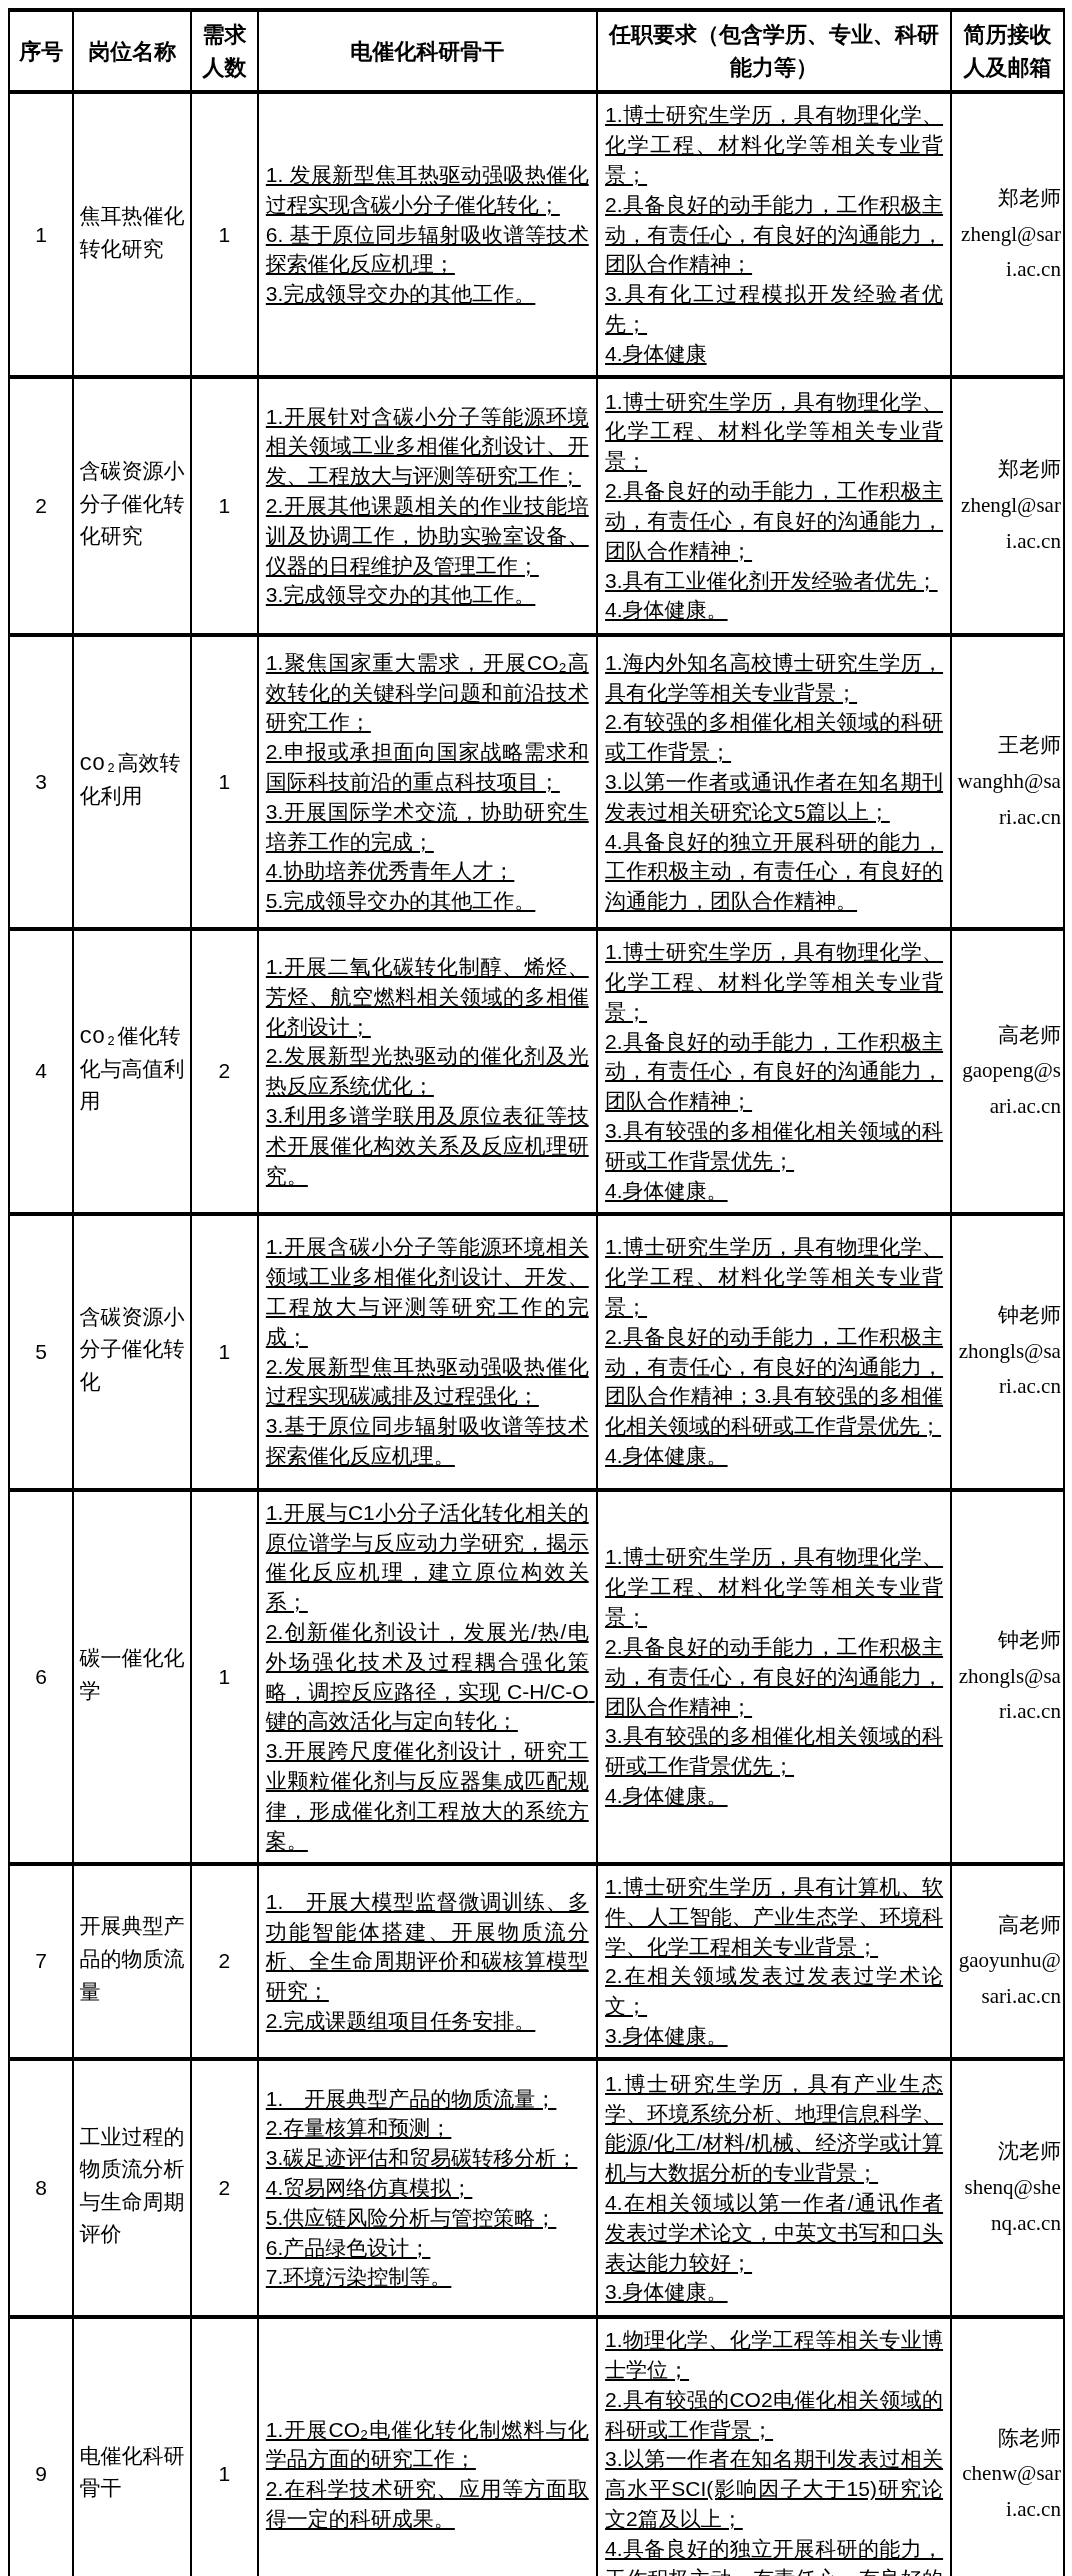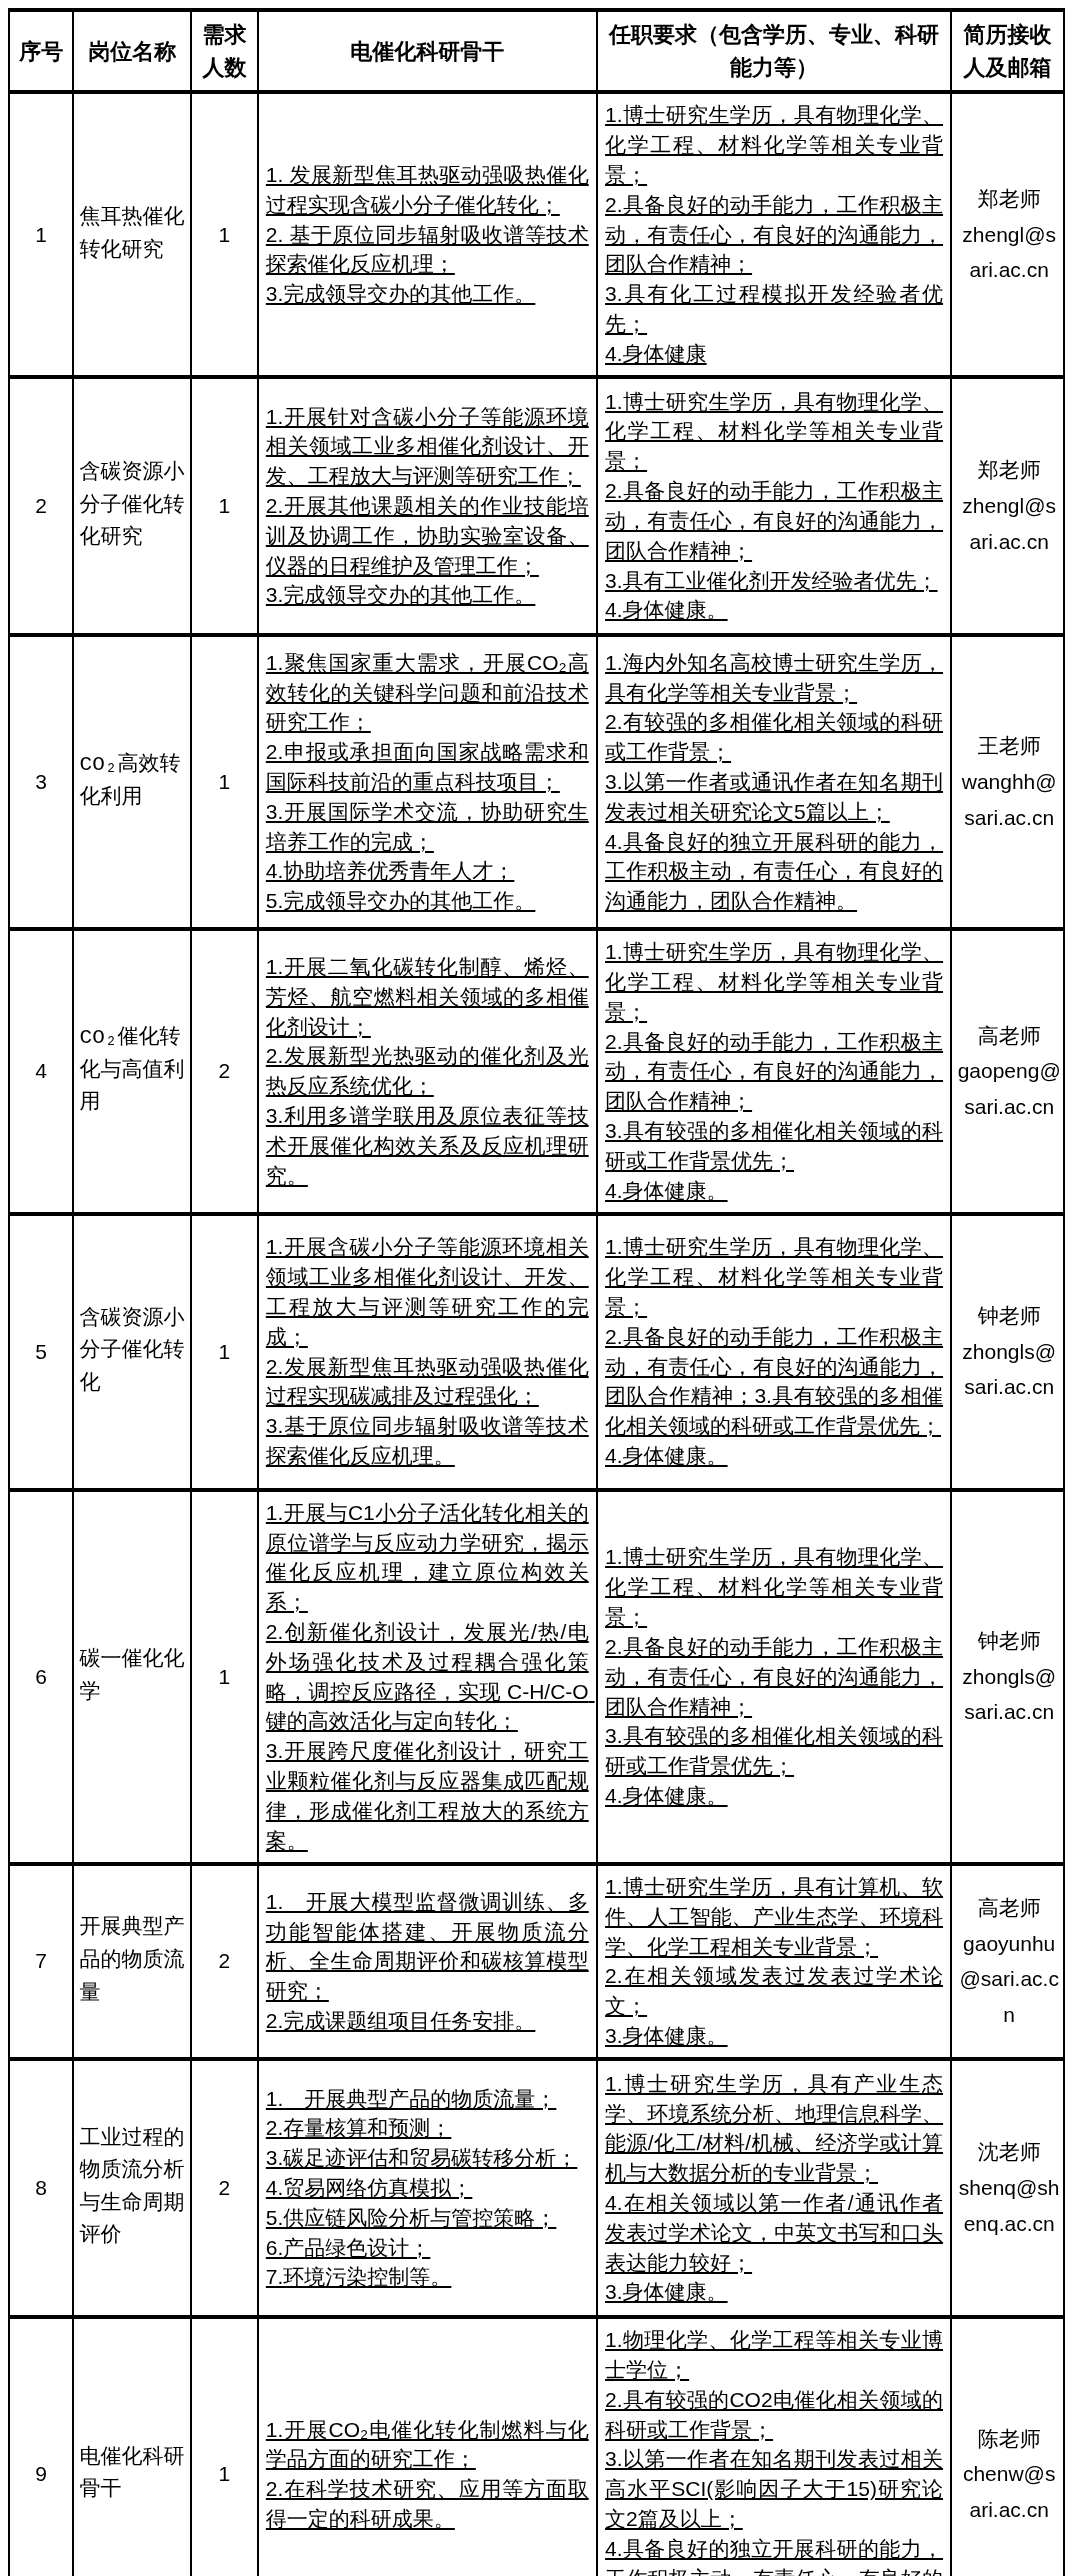--- a/index.html
+++ b/index.html
@@ -56,24 +56,25 @@
     font-family: Liberation Mono, monospace;
   }
   td.cell-text {
     text-align: justify;
     white-space: pre-wrap;
     padding: 6.2px 7.2px;
     line-height: 1.42;
     text-decoration: underline;
   }
   td.cell-contact {
-    text-align: center;
+    text-align: right;
     padding: 4.1px 2.1px 4.1px 5.2px;
     line-height: 1.7;
     word-break: break-all;
+    font-family: Liberation Serif, serif;
   }
   
   tbody tr:nth-child(1)  { height: 258px; }
   tbody tr:nth-child(2)  { height: 258px; }
   tbody tr:nth-child(3)  { height: 294px; }
   tbody tr:nth-child(4)  { height: 258px; }
   tbody tr:nth-child(5)  { height: 276px; }
   tbody tr:nth-child(6)  { height: 283px; }
   tbody tr:nth-child(7)  { height: 193px; }
   tbody tr:nth-child(8)  { height: 258px; }
@@ -103,21 +104,21 @@
         <th>任职要求（包含学历、专业、科研能力等）</th>
         <th>简历接收人及邮箱</th>
       </tr>
     </thead>
     <tbody>
         <tr>
     <td class="cell-num">1</td>
     <td class="cell-title">焦耳热催化转化研究</td>
     <td class="cell-num">1</td>
     <td class="cell-text">1. 发展新型焦耳热驱动强吸热催化过程实现含碳小分子催化转化；
-2. 基于原位同步辐射吸收谱等技术探索催化反应机理；
+6. 基于原位同步辐射吸收谱等技术探索催化反应机理；
 3.完成领导交办的其他工作。</td>
     <td class="cell-text">1.博士研究生学历，具有物理化学、化学工程、材料化学等相关专业背景；
 2.具备良好的动手能力，工作积极主动，有责任心，有良好的沟通能力，团队合作精神；
 3.具有化工过程模拟开发经验者优先；
 4.身体健康</td>
     <td class="cell-contact">
       <div>郑老师</div>
       <div>zhengl@sari.ac.cn</div>
     </td>
   </tr>

